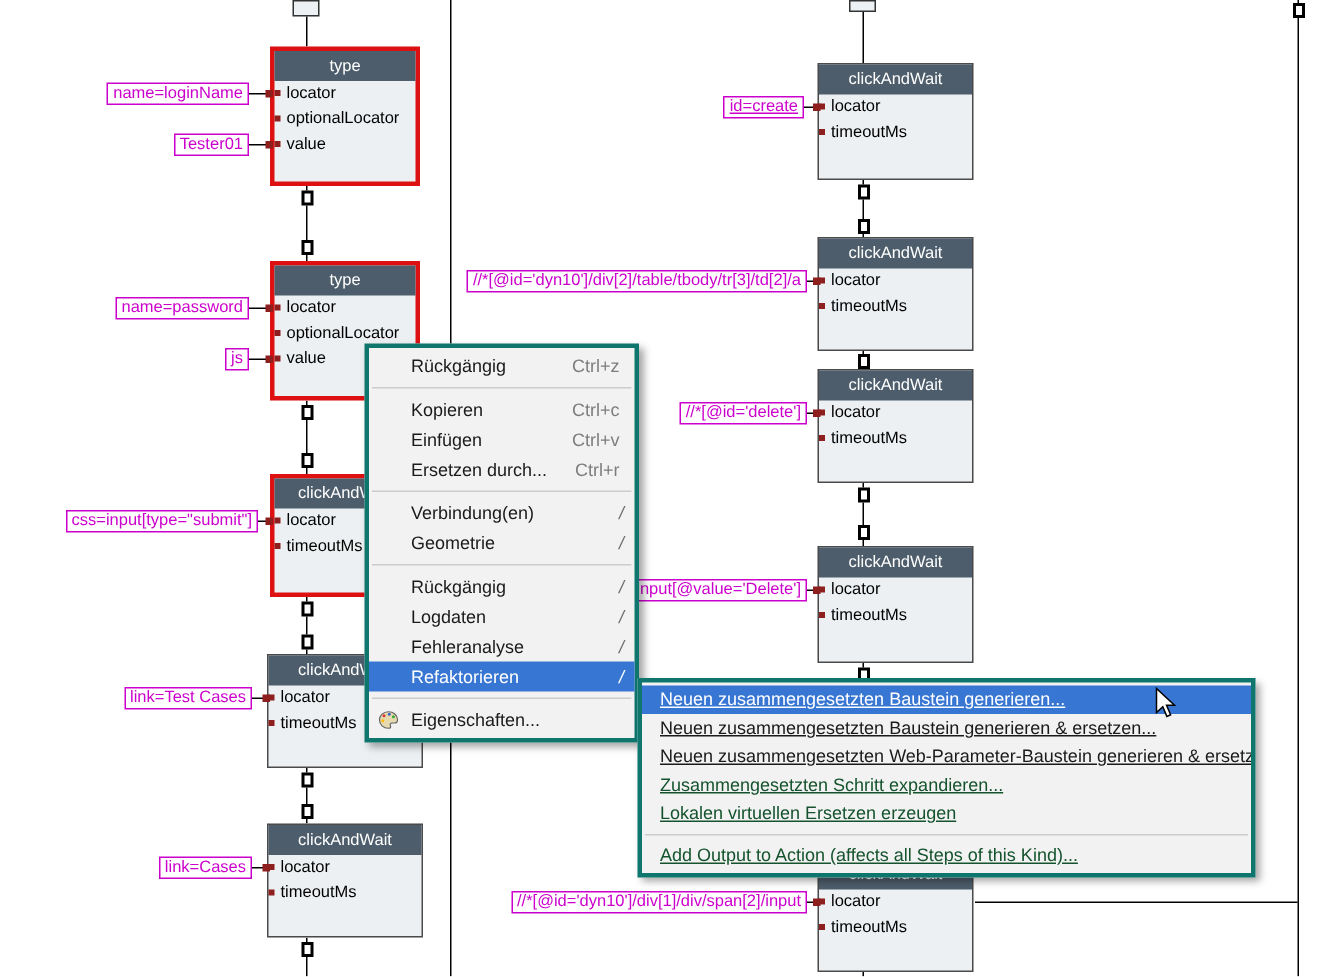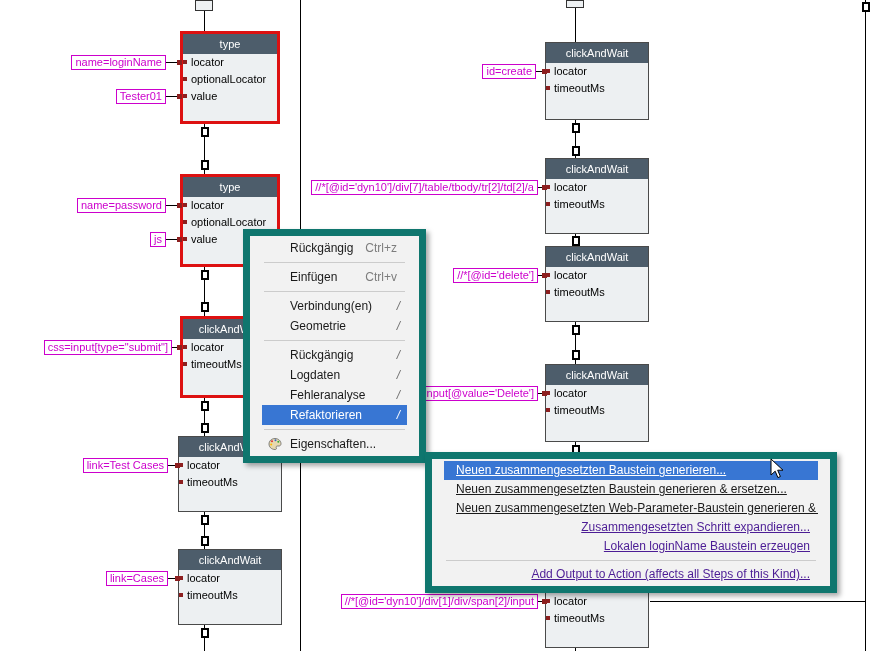--- a/index.html
+++ b/index.html
@@ -19,29 +19,29 @@
   .block-row{position:relative;height:17px;line-height:17px;font-size:11px;color:#000;padding-left:8px;white-space:nowrap;}
   .row-pin{position:absolute;left:0px;top:6px;width:4px;height:4px;background:#8d1f1f;}
 
   
   .pin-label{position:absolute;background:#fff;border:1px solid #cc00cc;color:#cc00cc;font-size:11px;
     line-height:13px;padding:0 3px;white-space:nowrap;z-index:3;}
   .label-line{position:absolute;height:1px;background:#000;z-index:1;}
   .edge-pin{position:absolute;width:5px;height:5px;background:#8d1f1f;z-index:3;}
 
   
-  .menu{position:absolute;background:#f2f2f2;border:7px solid #0f766e;box-shadow:3px 3px 5px rgba(0,0,0,.35);
-    padding:2px 12px;box-sizing:border-box;}
+  .menu{position:absolute;background:#f2f2f2;border:3px solid #0f766e;box-shadow:3px 3px 5px rgba(0,0,0,.35);
+    padding:2px 0;box-sizing:border-box;}
   #context-menu{left:243px;top:229px;width:183px;z-index:10;}
   #submenu{left:425px;top:452px;width:412px;z-index:11;}
   .menu-item{position:relative;height:20px;line-height:20px;font-size:12px;color:#1a1a1a;
     padding-left:28px;padding-right:18px;white-space:nowrap;overflow:hidden;}
   #submenu .menu-item{height:19px;line-height:19px;padding-left:12px;padding-right:8px;text-decoration:underline;}
   .menu-item.highlighted{background:#3876d3;color:#fff;}
-  .menu-item.disabled{color:#4c1d95;text-align:right;}
+  .menu-item.disabled{color:#14532d;}
   .menu-sep{border-top:1px solid #cccccc;margin:4px 2px;height:0;}
   .shortcut{position:absolute;right:10px;top:0;color:#7d7d7d;}
   .sub-arrow{position:absolute;right:7px;top:0;color:#6e6e6e;font-style:italic;font-size:12px;}
   .highlighted .sub-arrow{color:#fff;}
   .menu-icon{position:absolute;left:6px;top:3px;width:14px;height:14px;}
 
   #cursor{position:absolute;left:770px;top:458px;z-index:30;}
 </style>
 </head>
 <body>
@@ -154,39 +154,41 @@
       <div class="edge-pin" style="left: 177px; top: 345px;"></div>
       <div class="pin-label" style="right: 712px; top: 340px;">css=input[type="submit"]</div>
       <div class="label-line" style="left: 168px; top: 465px; width: 10px;"></div>
       <div class="edge-pin" style="left: 175px; top: 463px;"></div>
       <div class="pin-label" style="right: 716px; top: 458px;">link=Test Cases</div>
       <div class="label-line" style="left: 168px; top: 578px; width: 10px;"></div>
       <div class="edge-pin" style="left: 175px; top: 576px;"></div>
       <div class="pin-label" style="right: 716px; top: 571px;">link=Cases</div>
       <div class="label-line" style="left: 536px; top: 71px; width: 9px;"></div>
       <div class="edge-pin" style="left: 542px; top: 69px;"></div>
-      <div class="pin-label" style="right: 348px; top: 64px;">id=create</div>
+      <div class="pin-label" style="right: 348px; top: 64px; text-decoration: underline;">id=create</div>
       <div class="label-line" style="left: 538px; top: 187px; width: 7px;"></div>
       <div class="edge-pin" style="left: 542px; top: 185px;"></div>
-      <div class="pin-label" style="right: 346px; top: 180px;">//*[@id='dyn10']/div[7]/table/tbody/tr[2]/td[2]/a</div>
+      <div class="pin-label" style="right: 346px; top: 180px;">//*[@id='dyn10']/div[2]/table/tbody/tr[3]/td[2]/a</div>
       <div class="label-line" style="left: 538px; top: 275px; width: 7px;"></div>
       <div class="edge-pin" style="left: 542px; top: 273px;"></div>
       <div class="pin-label" style="right: 346px; top: 268px;">//*[@id='delete']</div>
       <div class="label-line" style="left: 538px; top: 393px; width: 7px;"></div>
       <div class="edge-pin" style="left: 542px; top: 391px;"></div>
       <div class="pin-label" style="right: 346px; top: 386px;">input[@value='Delete']</div>
       <div class="label-line" style="left: 538px; top: 601px; width: 7px;"></div>
       <div class="edge-pin" style="left: 542px; top: 599px;"></div>
       <div class="pin-label" style="right: 346px; top: 594px;">//*[@id='dyn10']/div[1]/div/span[2]/input</div>
     </div>
 
   <div id="context-menu" class="menu">
       <div class="menu-item"><span>Rückgängig</span><span class="shortcut">Ctrl+z</span></div>
       <div class="menu-sep"></div>
+      <div class="menu-item"><span>Kopieren</span><span class="shortcut">Ctrl+c</span></div>
       <div class="menu-item"><span>Einfügen</span><span class="shortcut">Ctrl+v</span></div>
+      <div class="menu-item"><span>Ersetzen durch...</span><span class="shortcut">Ctrl+r</span></div>
       <div class="menu-sep"></div>
       <div class="menu-item"><span>Verbindung(en)</span><span class="sub-arrow">/</span></div>
       <div class="menu-item"><span>Geometrie</span><span class="sub-arrow">/</span></div>
       <div class="menu-sep"></div>
       <div class="menu-item"><span>Rückgängig</span><span class="sub-arrow">/</span></div>
       <div class="menu-item"><span>Logdaten</span><span class="sub-arrow">/</span></div>
       <div class="menu-item"><span>Fehleranalyse</span><span class="sub-arrow">/</span></div>
       <div class="menu-item highlighted"><span>Refaktorieren</span><span class="sub-arrow">/</span></div>
       <div class="menu-sep"></div>
       <div class="menu-item"><span class="menu-icon"><svg viewBox="0 0 14 14" width="14" height="14">
@@ -195,21 +197,21 @@
             <circle cx="7.5" cy="3.2" r="1" fill="#36c"></circle>
             <circle cx="10.3" cy="4.8" r="1" fill="#3a3"></circle>
             <circle cx="3.2" cy="7.5" r="1" fill="#fb0"></circle>
           </svg></span><span>Eigenschaften...</span></div>
     </div>
   <div id="submenu" class="menu">
       <div class="menu-item highlighted"><span>Neuen zusammengesetzten Baustein generieren...</span></div>
       <div class="menu-item"><span>Neuen zusammengesetzten Baustein generieren &amp; ersetzen...</span></div>
       <div class="menu-item"><span>Neuen zusammengesetzten Web-Parameter-Baustein generieren &amp; ersetzen...</span></div>
       <div class="menu-item disabled"><span>Zusammengesetzten Schritt expandieren...</span></div>
-      <div class="menu-item disabled"><span>Lokalen loginName Baustein erzeugen</span></div>
+      <div class="menu-item disabled"><span>Lokalen virtuellen Ersetzen erzeugen</span></div>
       <div class="menu-sep"></div>
       <div class="menu-item disabled"><span>Add Output to Action (affects all Steps of this Kind)...</span></div>
     </div>
 
   <svg id="cursor" width="15" height="22" viewBox="0 0 15 22">
     <path d="M1,1 L1,17 L5.2,13.2 L7.9,19.6 L10.4,18.5 L7.7,12.2 L13,12.2 Z" fill="#fff" stroke="#000" stroke-width="1"></path>
   </svg>
 </div>
 
 </body></html>

